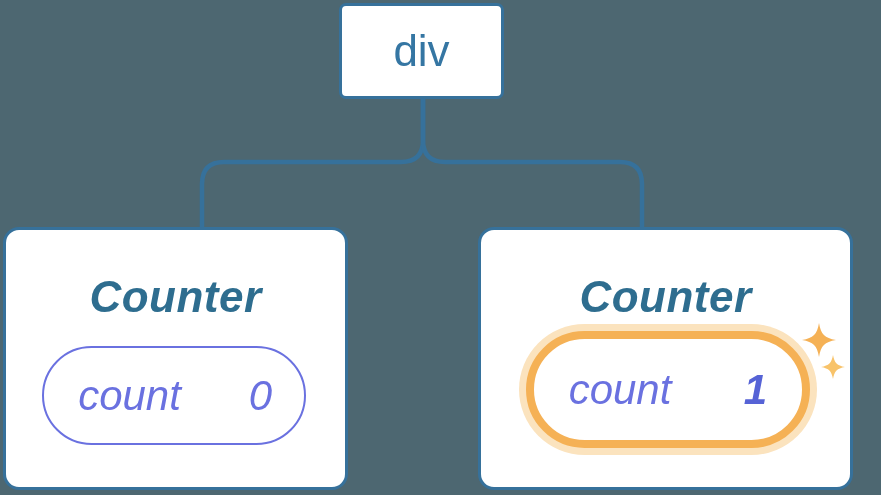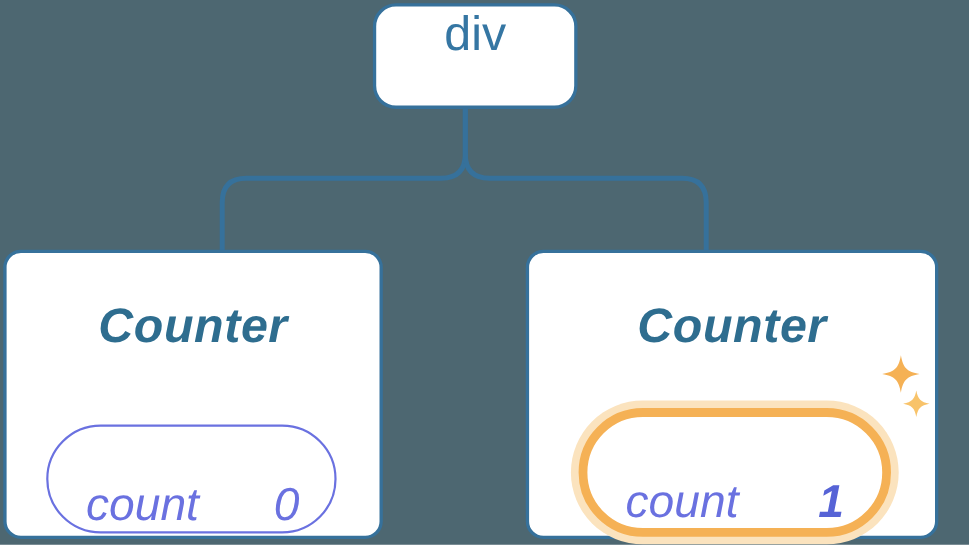--- a/index.html
+++ b/index.html
@@ -22,25 +22,25 @@
     height: 495px;
     background: var(--background);
     overflow: hidden;
     font-family: "Liberation Sans", sans-serif;
   }
   .connectors { position: absolute; left: 0; top: 0; }
   .conn { fill: none; stroke: var(--tree-line); stroke-width: 4.5; }
 
   .node-root {
     position: absolute; left: 339px; top: 3px;
-    width: 186px; height: 96px;
+    width: 165px; height: 96px;
     background: var(--card-background);
     border: 3.5px solid var(--tree-line);
-    border-radius: 21px;
-    display: flex; justify-content: center;
+    border-radius: 7px;
+    display: flex; align-items: center; justify-content: center;
     font-size: 44px; font-weight: 500; color: var(--node-text);
   }
 
   .card {
     position: absolute; top: 227px; height: 263px;
     background: var(--card-background);
     border: 3px solid var(--tree-line);
     border-radius: 16px;
     font-style: italic;
   }
@@ -50,23 +50,22 @@
   .card-title {
     position: absolute; left: 0; right: 0; top: 42px;
     text-align: center;
     font-size: 44px; font-weight: 700;
     color: var(--title-text);
     letter-spacing: 0.5px;
   }
 
   .pill {
     position: absolute;
-    display: flex; align-items: flex-end;
+    display: flex; align-items: center;
     background: var(--card-background);
-    margin-top: 40px;
   }
   .pill-key, .pill-value {
     display: flex; align-items: center; justify-content: center;
     font-size: 42px; color: var(--state-purple);
   }
   .pill-value { flex: 1; }
   .pill-divider { width: 2px; background: var(--state-purple); }
 
   .pill-plain {
     left: 36px; top: 116px;

